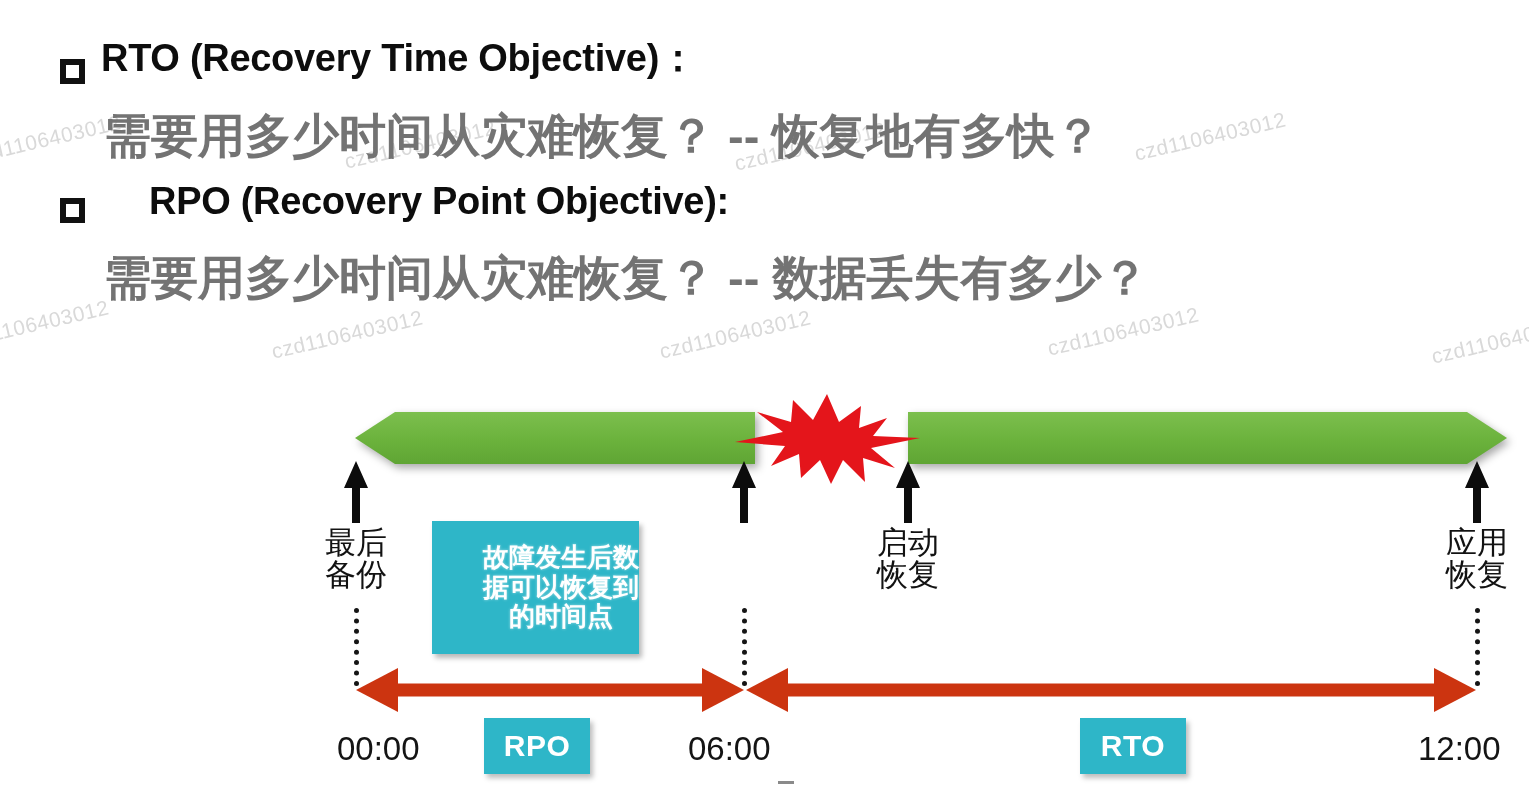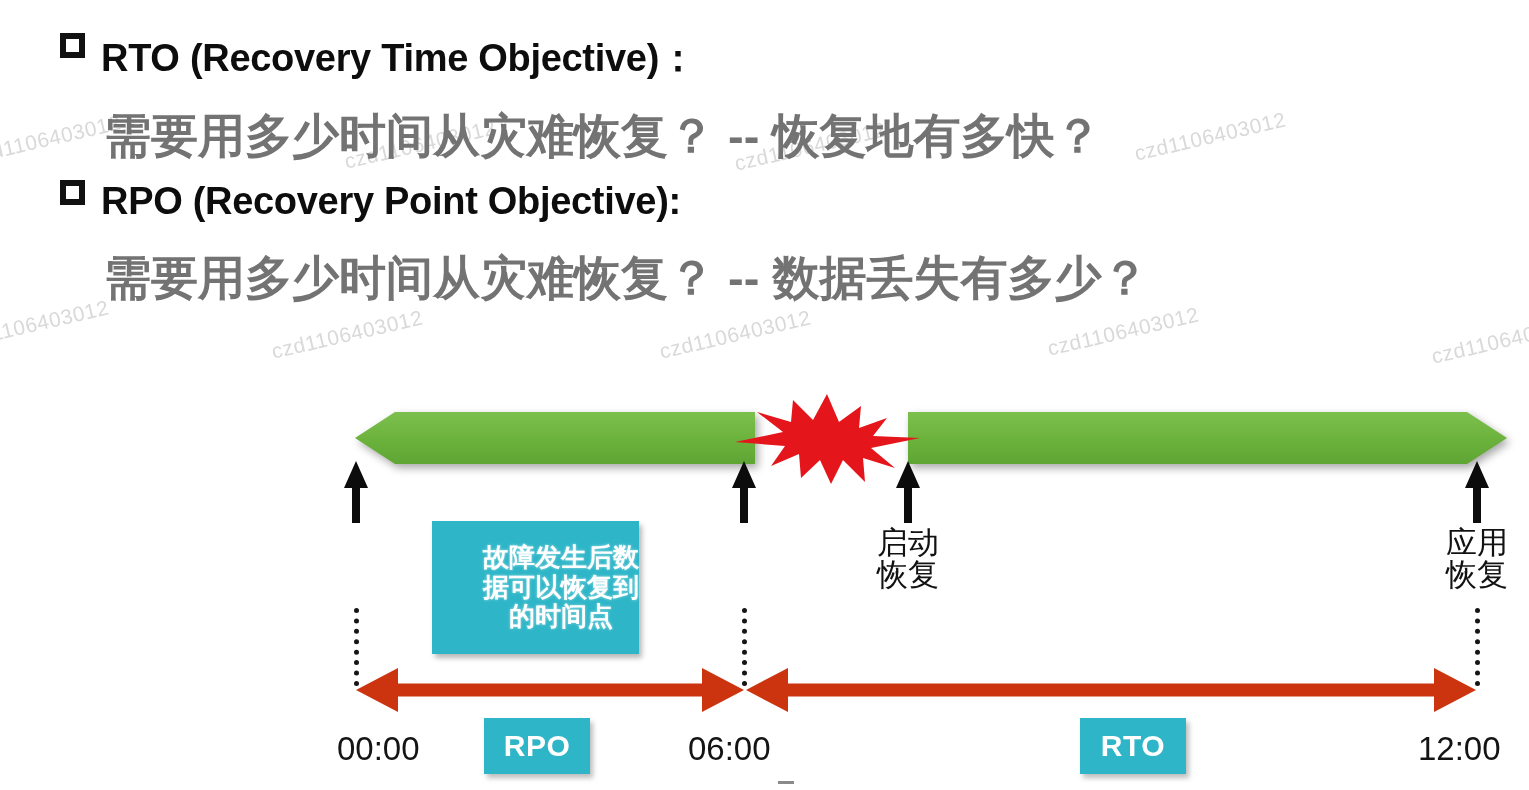--- a/index.html
+++ b/index.html
@@ -41,21 +41,21 @@
   .text-block {
     position: absolute;
     left: 0;
     top: 0;
     width: 1529px;
     z-index: 10;
   }
   .head-row {
     position: absolute;
     display: flex;
-    align-items: flex-start;
+    align-items: flex-end;
     white-space: nowrap;
     padding-left: 34px;
   }
   .sq-bullet {
     display: inline-block;
     width: 25px;
     height: 25px;
     border: 6px solid #111111;
     background: #ffffff;
     box-sizing: border-box;
@@ -219,21 +219,21 @@
 
   <div class="text-block">
 
     <div class="head-row" style="left:26px; top:33px;">
       <span class="sq-bullet"></span>
       <span class="head-text">RTO (Recovery Time Objective)：</span>
     </div>
 
     <div class="body-row" style="left:104px; top:105px;">需要用多少时间从灾难恢复？ -- 恢复地有多快？</div>
 
-    <div class="head-row" style="left:26px; top:180px;">
+    <div class="head-row" style="left:26px; top:180px;gap:48px;">
       <span class="sq-bullet"></span>
       <span class="head-text">RPO (Recovery Point Objective):</span>
     </div>
 
     <div class="body-row" style="left:104px; top:247px;">需要用多少时间从灾难恢复？ -- 数据丢失有多少？</div>
   </div>
 
   <div class="diagram">
 
     <div class="green-bar-wrap">
@@ -245,20 +245,22 @@
       <svg viewBox="0 0 185 92" width="185" height="92" aria-hidden="true">
         <polygon fill="#E4151B" points="92,2 104,30 126,14 124,36 152,26 138,44 185,46 136,56 160,76 128,66 130,90 108,68 96,92 85,68 66,86 64,62 36,74 50,54 0,50 48,40 22,20 56,30 58,8 78,28"></polygon>
       </svg>
     </div>
 
     <div class="tick-arrow" style="left:343px; top:461px;">
       <svg viewBox="0 0 26 62" width="26" height="62" aria-hidden="true">
         <polygon fill="#0c0c0c" points="13,0 25,27 17,27 17,62 9,62 9,27 1,27"></polygon>
       </svg>
     </div>
+    <div class="marker-label" style="left:296px; top:527px; width:120px;">最后
+备份</div>
     <div class="dotted" style="left:354px; top:608px; height:78px;"></div>
 
     <div class="tick-arrow" style="left:731px; top:461px;">
       <svg viewBox="0 0 26 62" width="26" height="62" aria-hidden="true">
         <polygon fill="#0c0c0c" points="13,0 25,27 17,27 17,62 9,62 9,27 1,27"></polygon>
       </svg>
     </div>
     <div class="dotted" style="left:742px; top:608px; height:78px;"></div>
 
     <div class="tick-arrow" style="left:895px; top:461px;">

